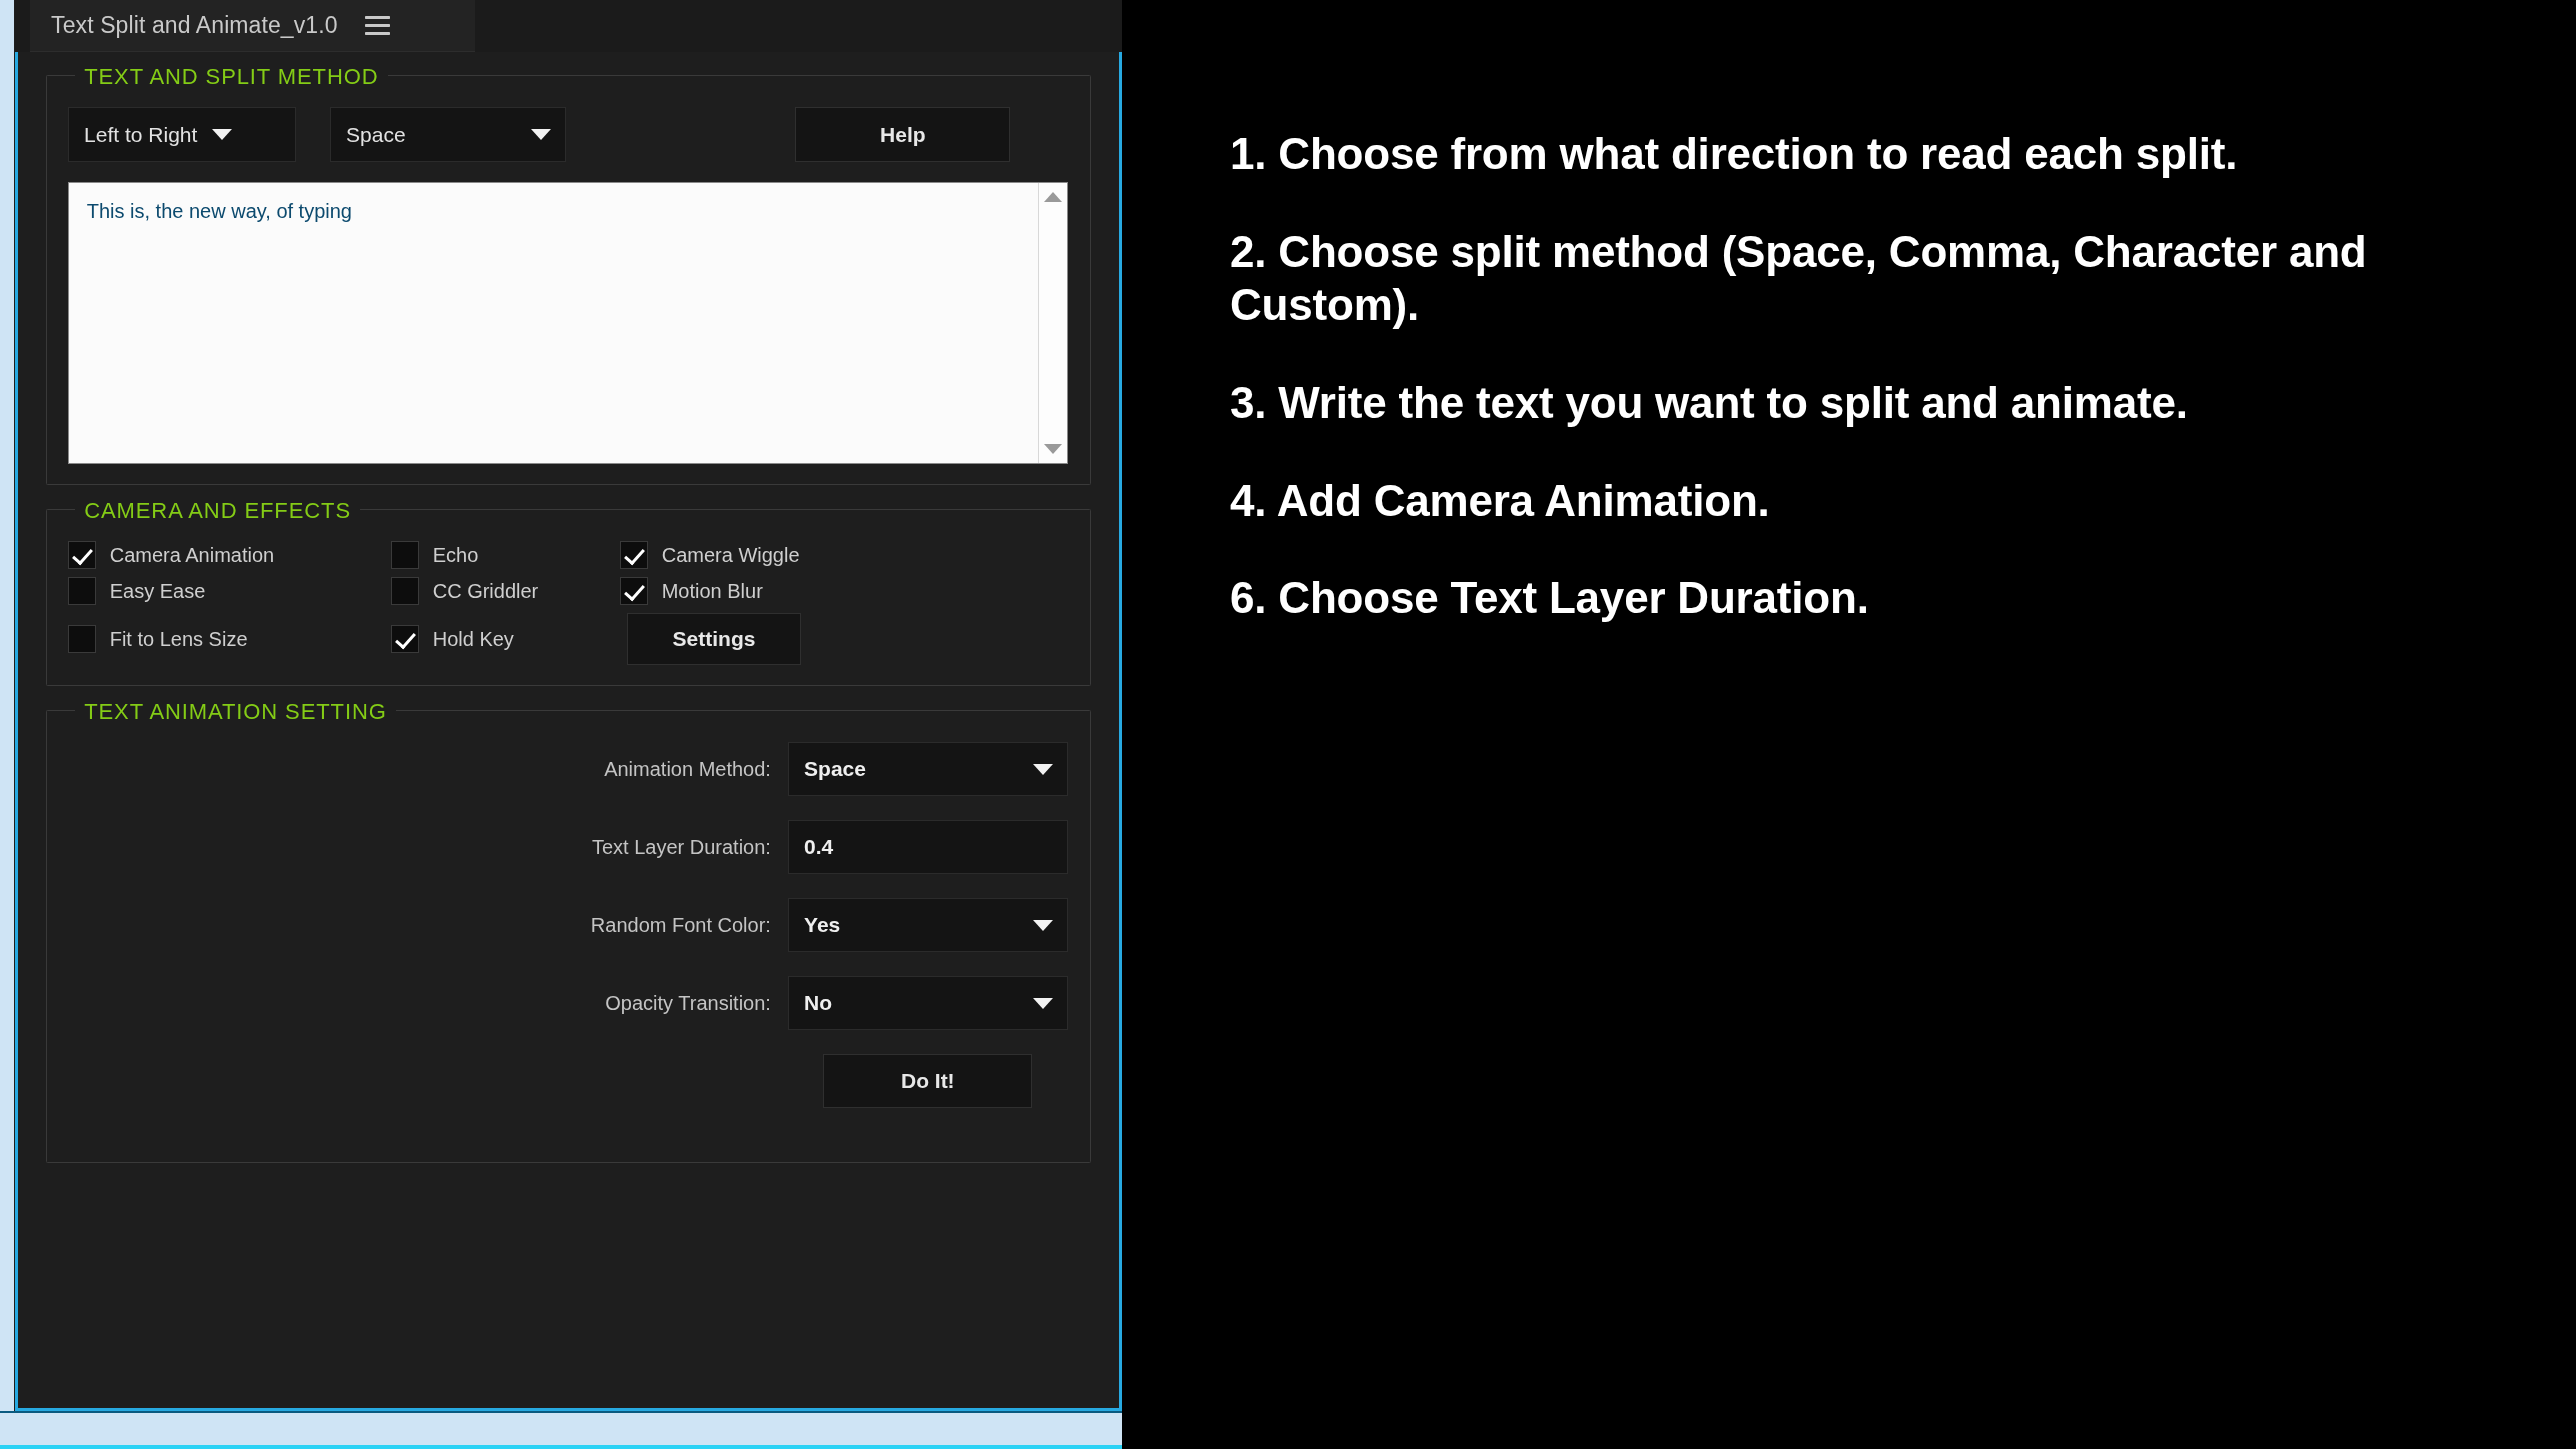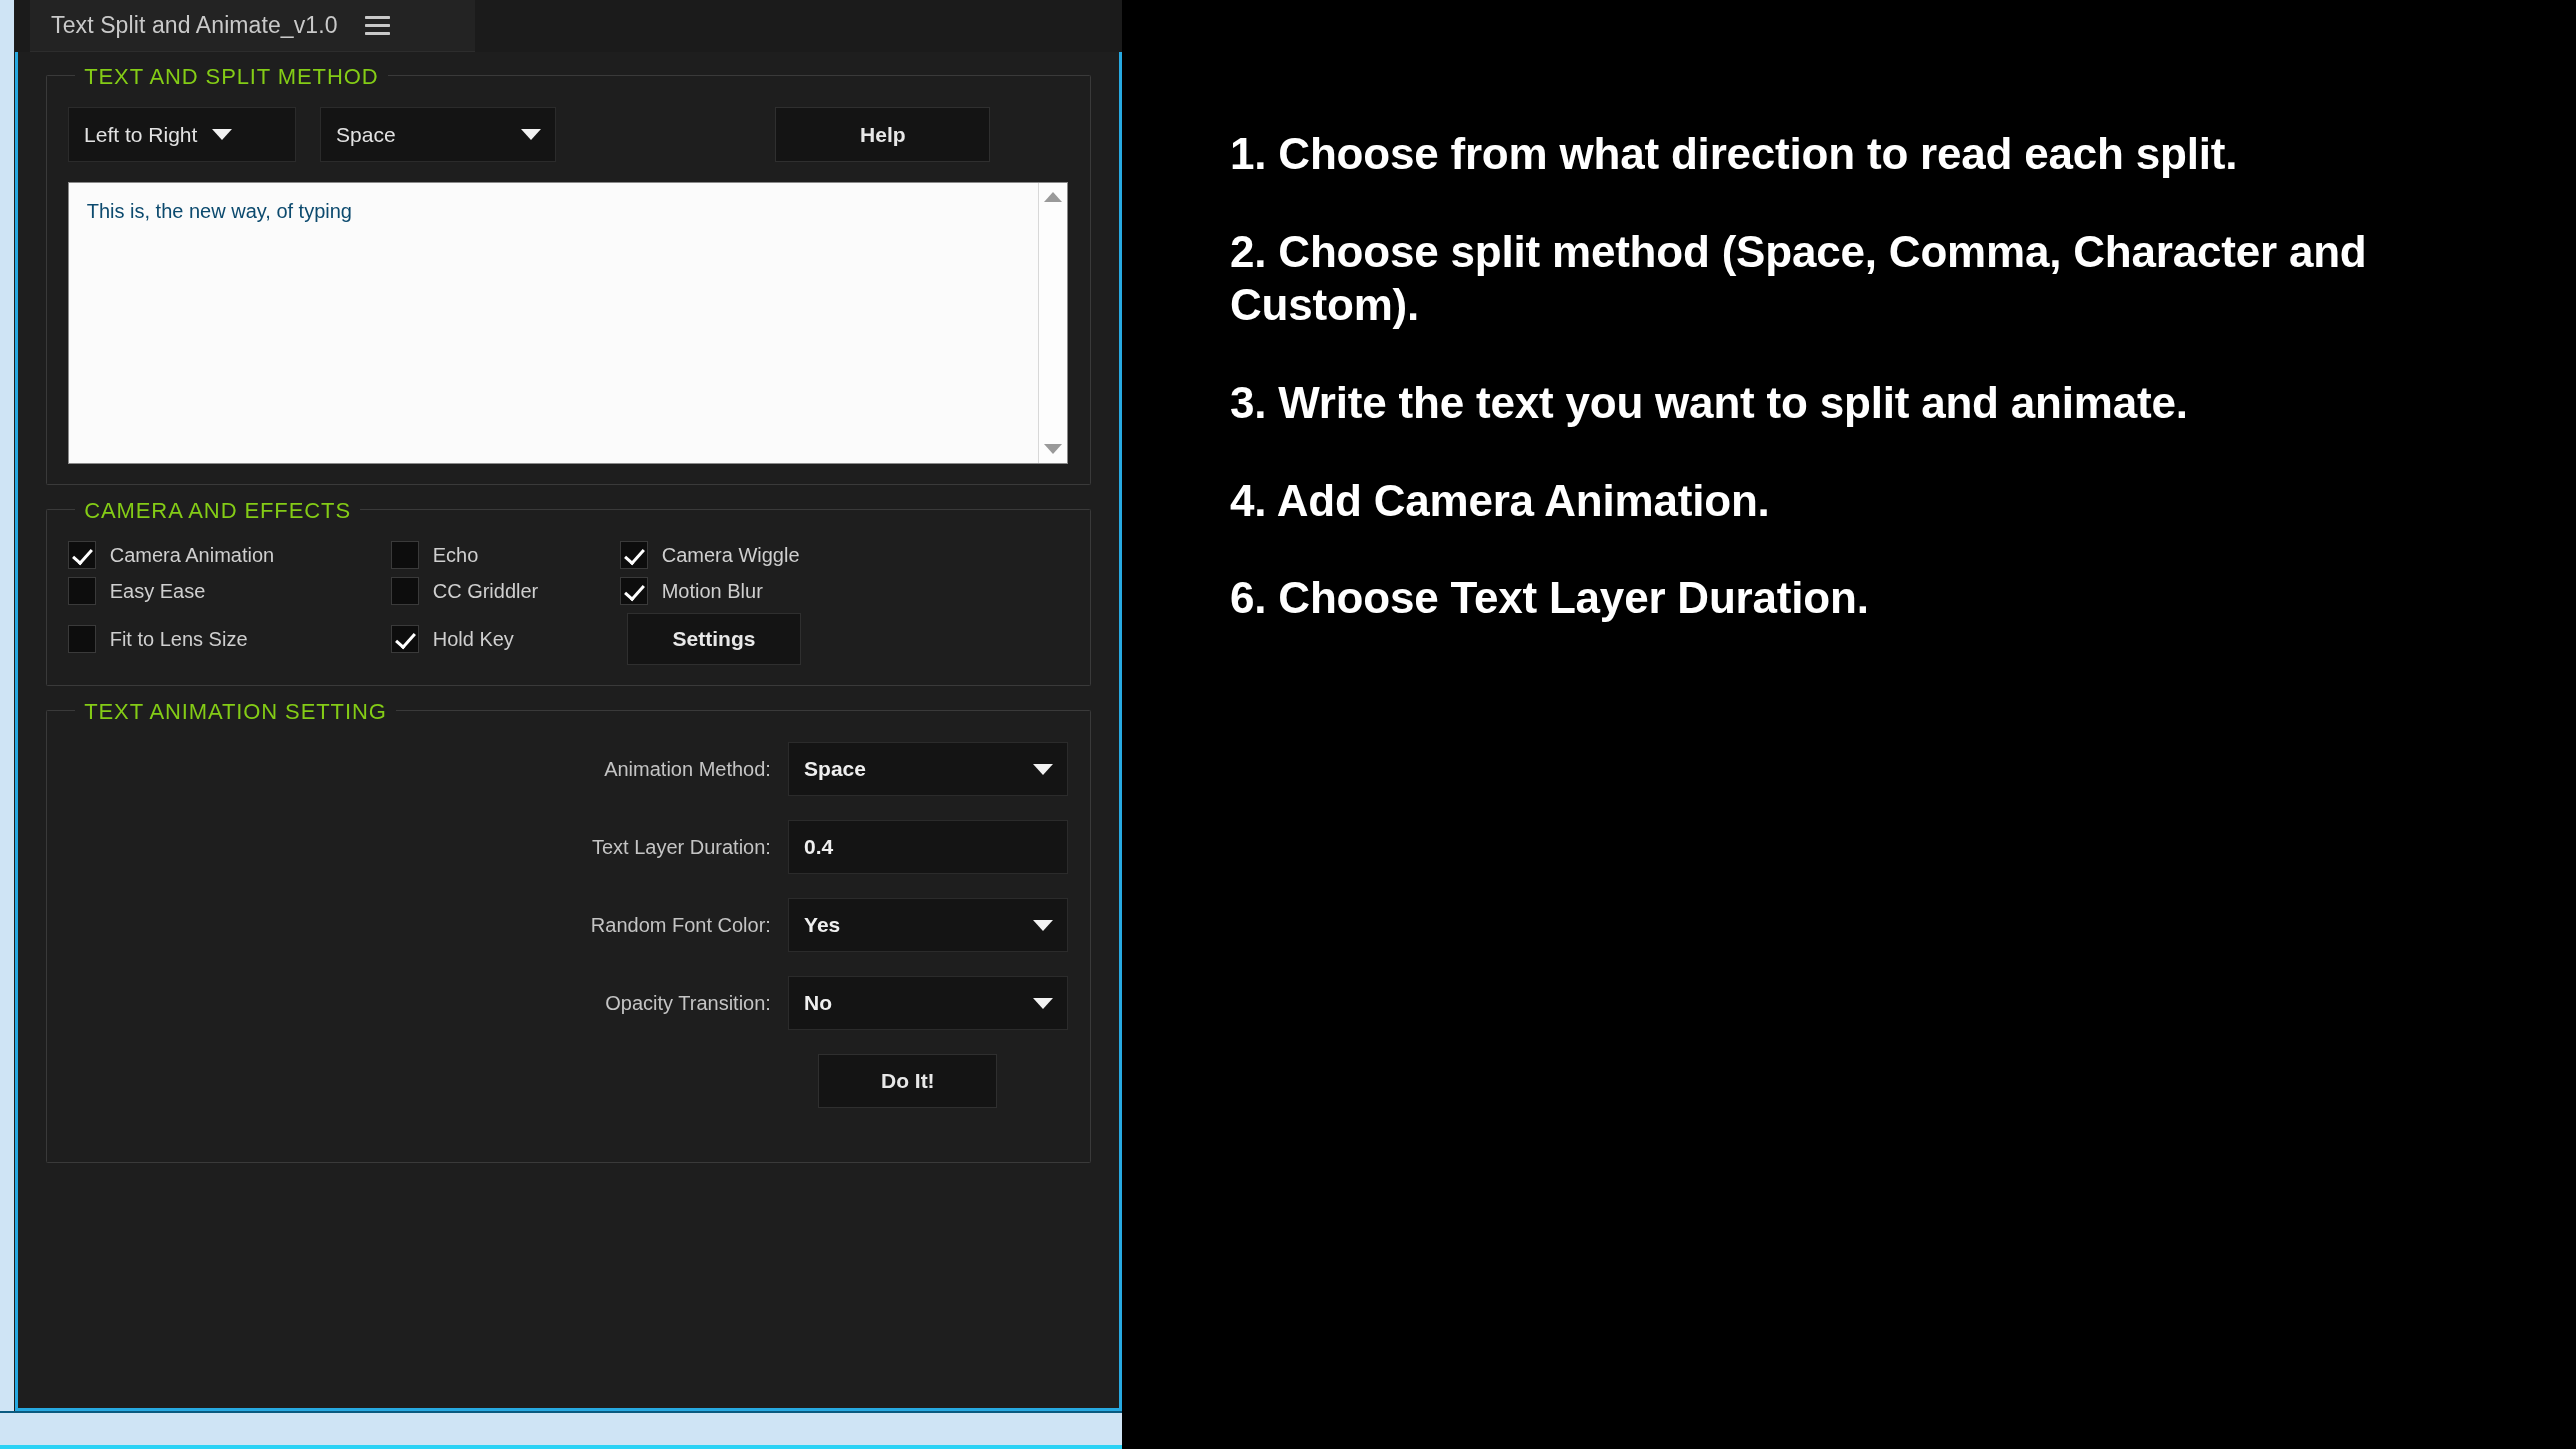--- a/index.html
+++ b/index.html
@@ -132,21 +132,21 @@
     color: #84cc16;
     font-size: 22px;
     letter-spacing: 0.9px;
     white-space: nowrap;
   }
 
   
   .row-controls {
     display: flex;
     align-items: flex-start;
-    gap: 24px;
+    gap: 34px;
   }
   .dropdown {
     background: #141414;
     border: 0.7px solid #2b2b2b;
     box-sizing: border-box;
     height: 55px;
     display: flex;
     align-items: center;
     padding: 0 14.8px;
     color: #e2e2e2;
@@ -303,24 +303,24 @@
     display: flex;
     align-items: center;
     justify-content: space-between;
     padding: 0 14.8px;
     color: #efefef;
     font-size: 21px;
     font-weight: bold;
   }
   .form-field.text-only { justify-content: flex-start; }
   #btn-doit {
-    width: 179px;
+    width: 209px;
     height: 54px;
     margin-left: auto;
-    margin-right: 71px;
+    margin-right: 36px;
   }
   #anim-group { padding-bottom: 29.5px; }
 
   
   #instructions {
     position: absolute;
     left: 1122px;
     top: 0;
     width: 1454px;
     height: 1449px;

